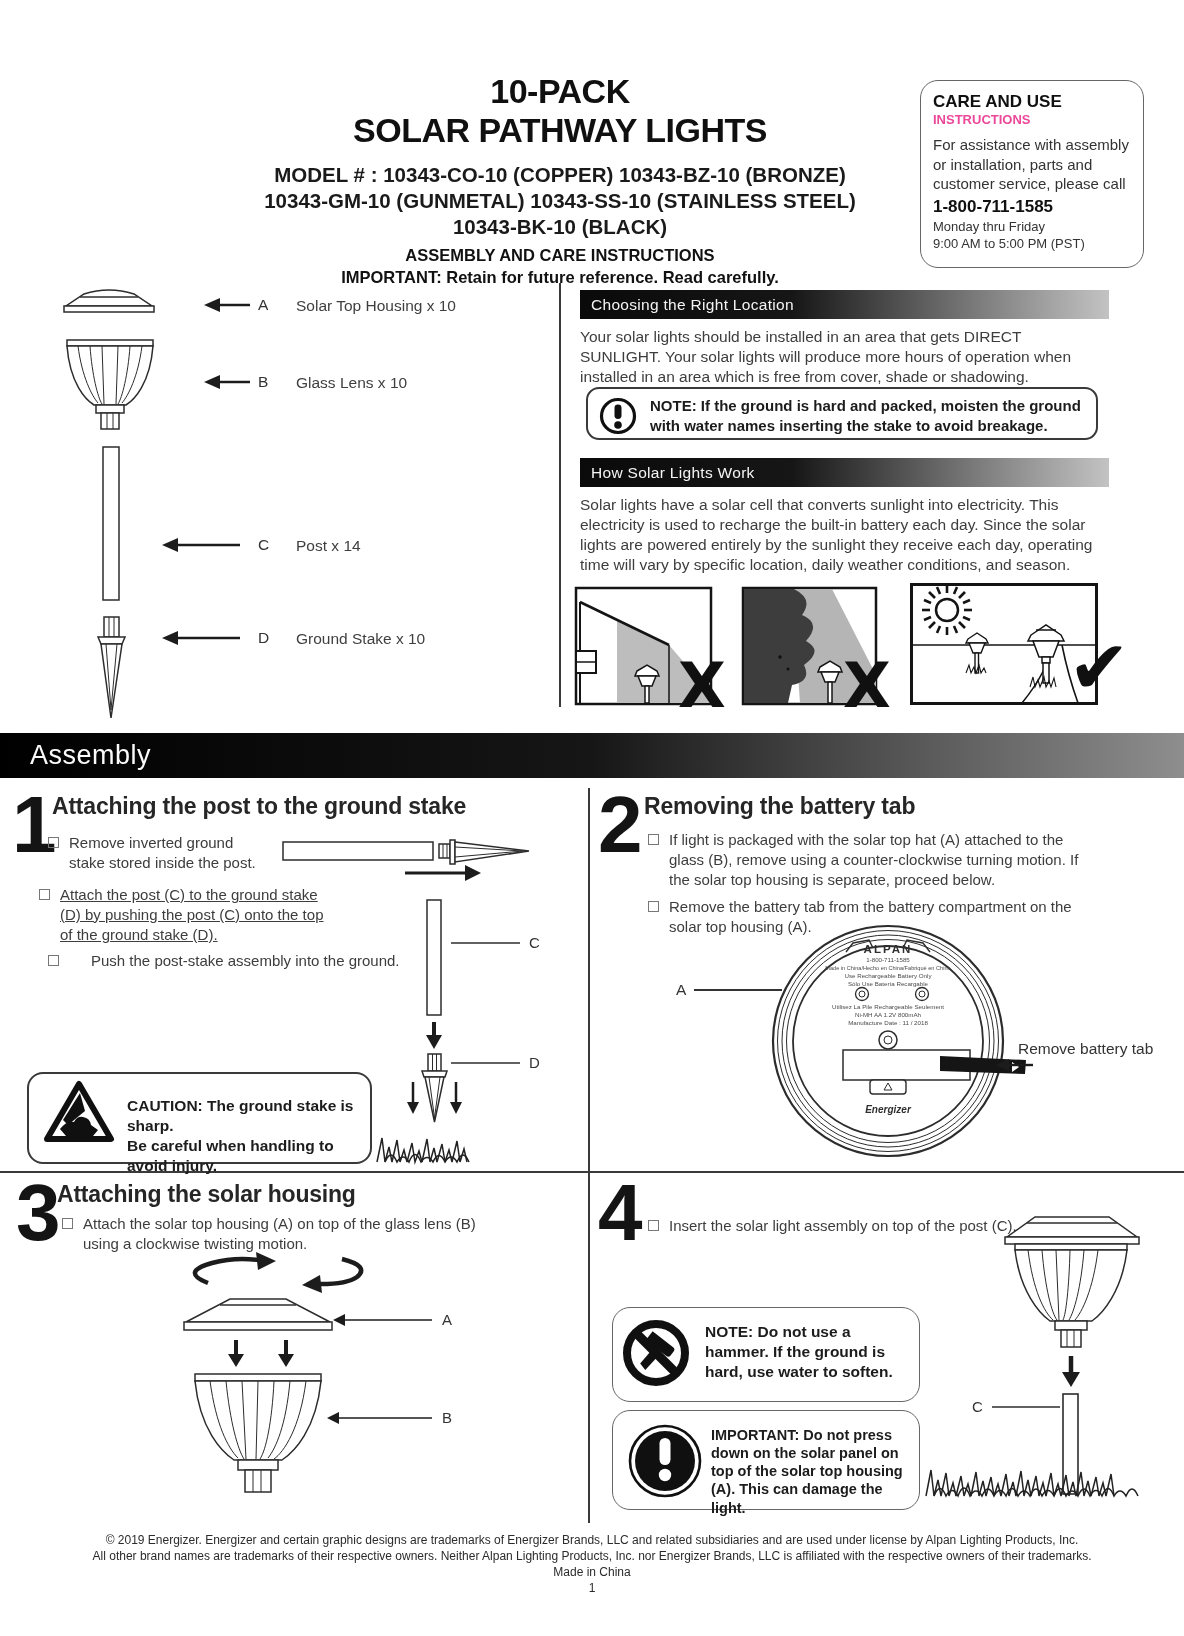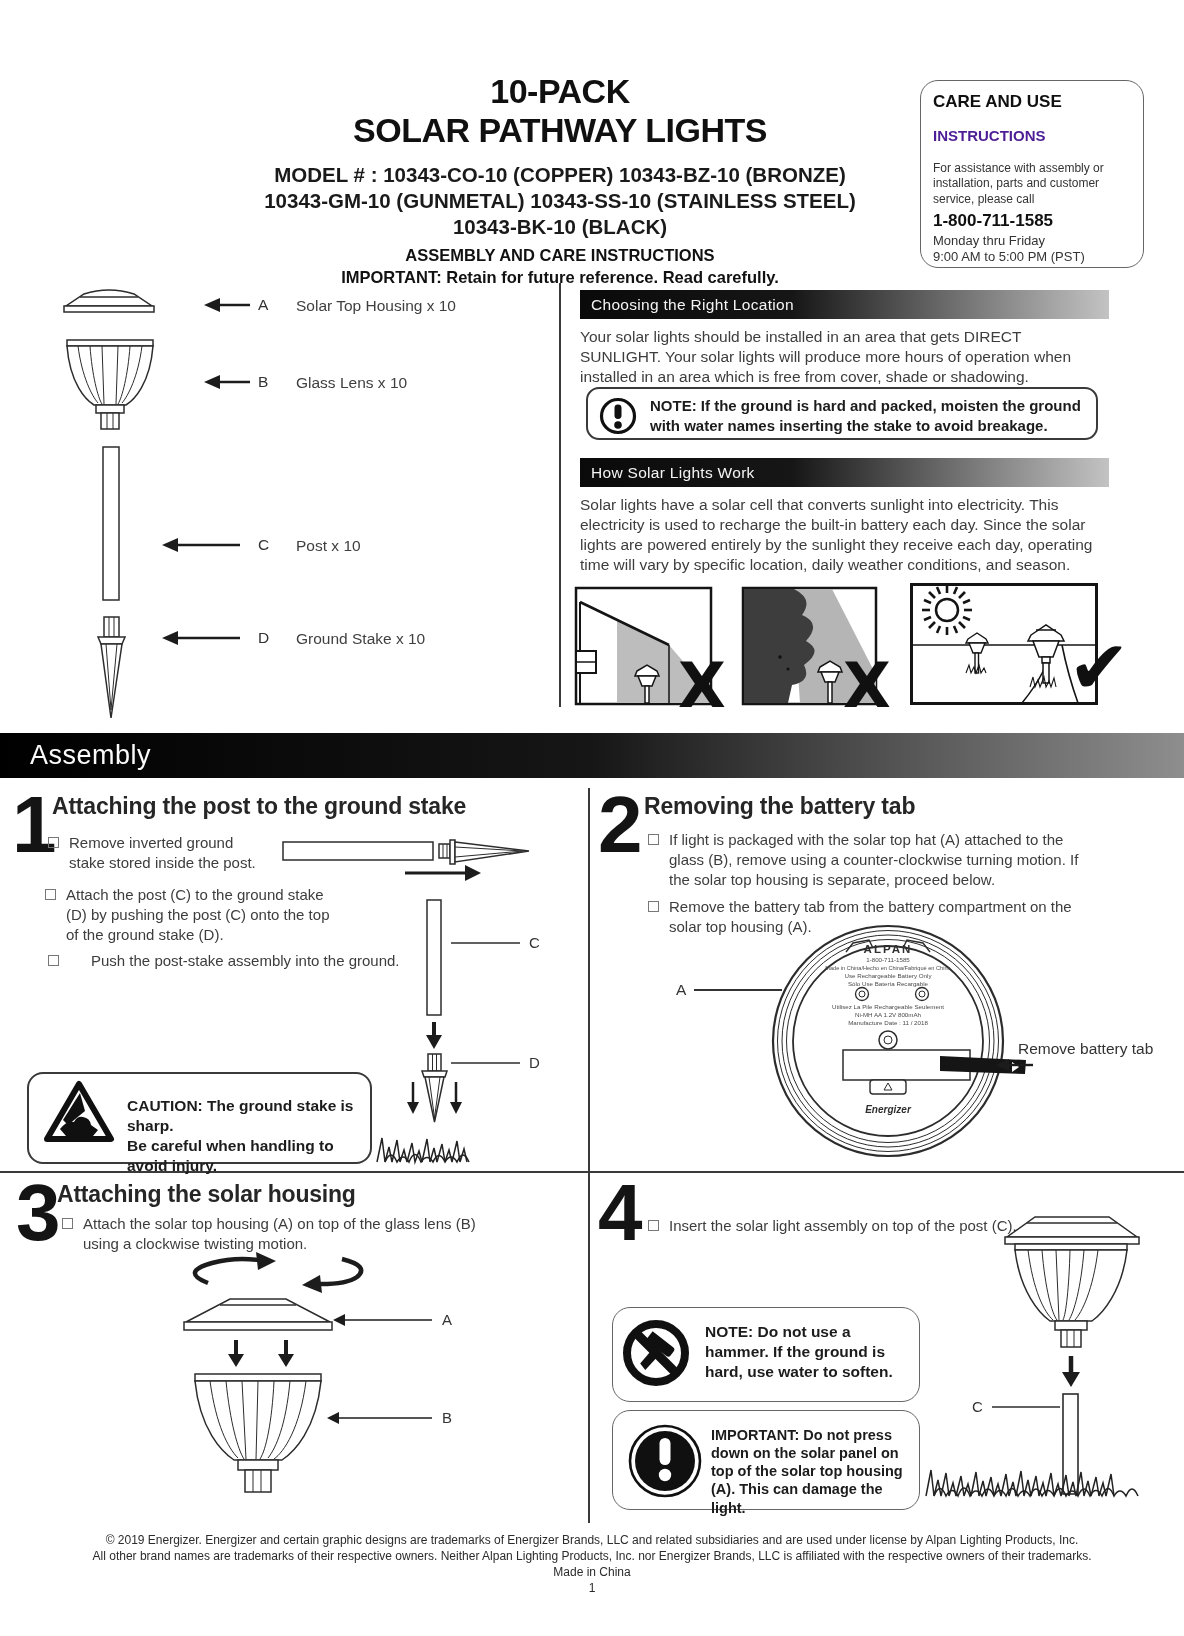--- a/index.html
+++ b/index.html
@@ -38,22 +38,22 @@
     <div style="font-size:34px;font-weight:800;color:#101010;letter-spacing:-.5px;">SOLAR PATHWAY LIGHTS</div>
     <div style="font-size:20.5px;font-weight:600;color:#1a1a1a;margin-top:12px;line-height:1.28;">MODEL # : 10343-CO-10 (COPPER) 10343-BZ-10 (BRONZE)</div>
     <div style="font-size:20.5px;font-weight:600;color:#1a1a1a;line-height:1.28;">10343-GM-10 (GUNMETAL) 10343-SS-10 (STAINLESS STEEL)</div>
     <div style="font-size:20.5px;font-weight:600;color:#1a1a1a;line-height:1.28;">10343-BK-10 (BLACK)</div>
     <div style="font-size:16.5px;font-weight:700;color:#111;margin-top:5px;">ASSEMBLY AND CARE INSTRUCTIONS</div>
     <div style="font-size:16.5px;font-weight:700;color:#111;margin-top:3px;">IMPORTANT: Retain for future reference.  Read carefully.</div>
   </div>
 
   <div class="abs rbox-thin" style="left:920px;top:80px;width:198px;height:164px;padding:11px 12px;">
     <div style="font-size:17px;font-weight:800;color:#101010;line-height:1.18;">CARE AND USE</div>
-    <div style="font-size:15px;font-weight:800;color:#4c1d95;line-height:1.18;margin-top:15px;">INSTRUCTIONS</div>
-    <div style="font-size:12px;color:#333;line-height:1.3;margin-top:16px;">For assistance with assembly or installation, parts and customer service, please call</div>
+    <div style="font-size:13px;font-weight:800;color:#ec4899;line-height:1.18;">INSTRUCTIONS</div>
+    <div style="font-size:15px;color:#333;line-height:1.3;margin-top:8px;">For assistance with assembly or installation, parts and customer service, please call</div>
     <div style="font-size:17px;font-weight:800;color:#101010;margin-top:3px;">1-800-711-1585</div>
     <div style="font-size:13px;color:#333;line-height:1.3;margin-top:2px;">Monday thru Friday</div>
     <div style="font-size:13px;color:#333;line-height:1.3;">9:00 AM to 5:00 PM (PST)</div>
   </div>
 
   <svg class="abs" style="left:40px;top:272px;" width="230" height="450" viewBox="0 0 230 450">
     <g stroke="#2c2c2c" fill="#fff" stroke-width="1.5">
 
       <path d="M44,22 Q69,14 94,22 L112,34 L26,34 Z"></path>
       <line x1="40" y1="25" x2="98" y2="25"></line>
@@ -93,21 +93,21 @@
       <line x1="136" y1="366" x2="200" y2="366"></line>
         <polygon points="122,366 138,359 138,373" stroke="none"></polygon>
     </g>
   </svg>
 
   <div class="abs part-letter" style="left:258px;top:296px;">A</div>
   <div class="abs part-name" style="left:296px;top:297px;">Solar Top Housing x 10</div>
   <div class="abs part-letter" style="left:258px;top:373px;">B</div>
   <div class="abs part-name" style="left:296px;top:374px;">Glass Lens x 10</div>
   <div class="abs part-letter" style="left:258px;top:536px;">C</div>
-  <div class="abs part-name" style="left:296px;top:537px;">Post x 10</div>
+  <div class="abs part-name" style="left:296px;top:537px;">Post x 14</div>
   <div class="abs part-letter" style="left:258px;top:629px;">D</div>
   <div class="abs part-name" style="left:296px;top:630px;">Ground Stake x 10</div>
 
   <div class="abs vline" style="left:559px;top:283px;height:424px;"></div>
 
   <div class="abs bar" style="left:580px;top:290px;width:518px;height:29px;">Choosing  the Right Location</div>
   <div class="abs body-txt" style="left:580px;top:327px;width:520px;">Your solar lights should be installed in an area that gets DIRECT SUNLIGHT.  Your solar lights will produce more hours of operation when installed in an area which is free from cover, shade or shadowing.</div>
   <div class="abs rbox" style="left:586px;top:387px;width:508px;height:49px;">
     <svg class="abs" style="left:11px;top:8px;" width="38" height="38" viewBox="0 0 38 38">
       <circle cx="19" cy="19" r="16.5" fill="#fff" stroke="#101010" stroke-width="3.2"></circle>
@@ -197,21 +197,21 @@
 
   <div class="abs vline" style="left:588px;top:788px;height:735px;"></div>
   <div class="abs hline" style="left:0;top:1171px;width:1184px;"></div>
 
   <div class="abs step-num" style="left:12px;top:791px;">1</div>
   <div class="abs step-title" style="left:52px;top:793px;">Attaching the post to the ground stake</div>
   <div class="abs bullet" style="left:48px;top:833px;width:210px;">
     <span class="cbx"></span>
     <span>Remove inverted ground stake stored inside the post.</span>
   </div>
-  <div class="abs bullet" style="left:45px;top:885px;width:290px;">
+  <div class="abs bullet" style="left:39px;top:885px;width:290px;text-decoration:underline;">
     <span class="cbx"></span>
     <span>Attach the post (C) to the ground stake (D) by pushing the post (C) onto the top of the ground stake (D).</span>
   </div>
   <div class="abs bullet" style="left:48px;top:951px;width:360px;gap:32px;">
     <span class="cbx"></span>
     <span>Push the post-stake assembly into the ground.</span>
   </div>
 
   <svg class="abs" style="left:275px;top:830px;" width="300" height="340" viewBox="0 0 300 340">
     <g stroke="#2c2c2c" fill="#fff" stroke-width="1.5">

